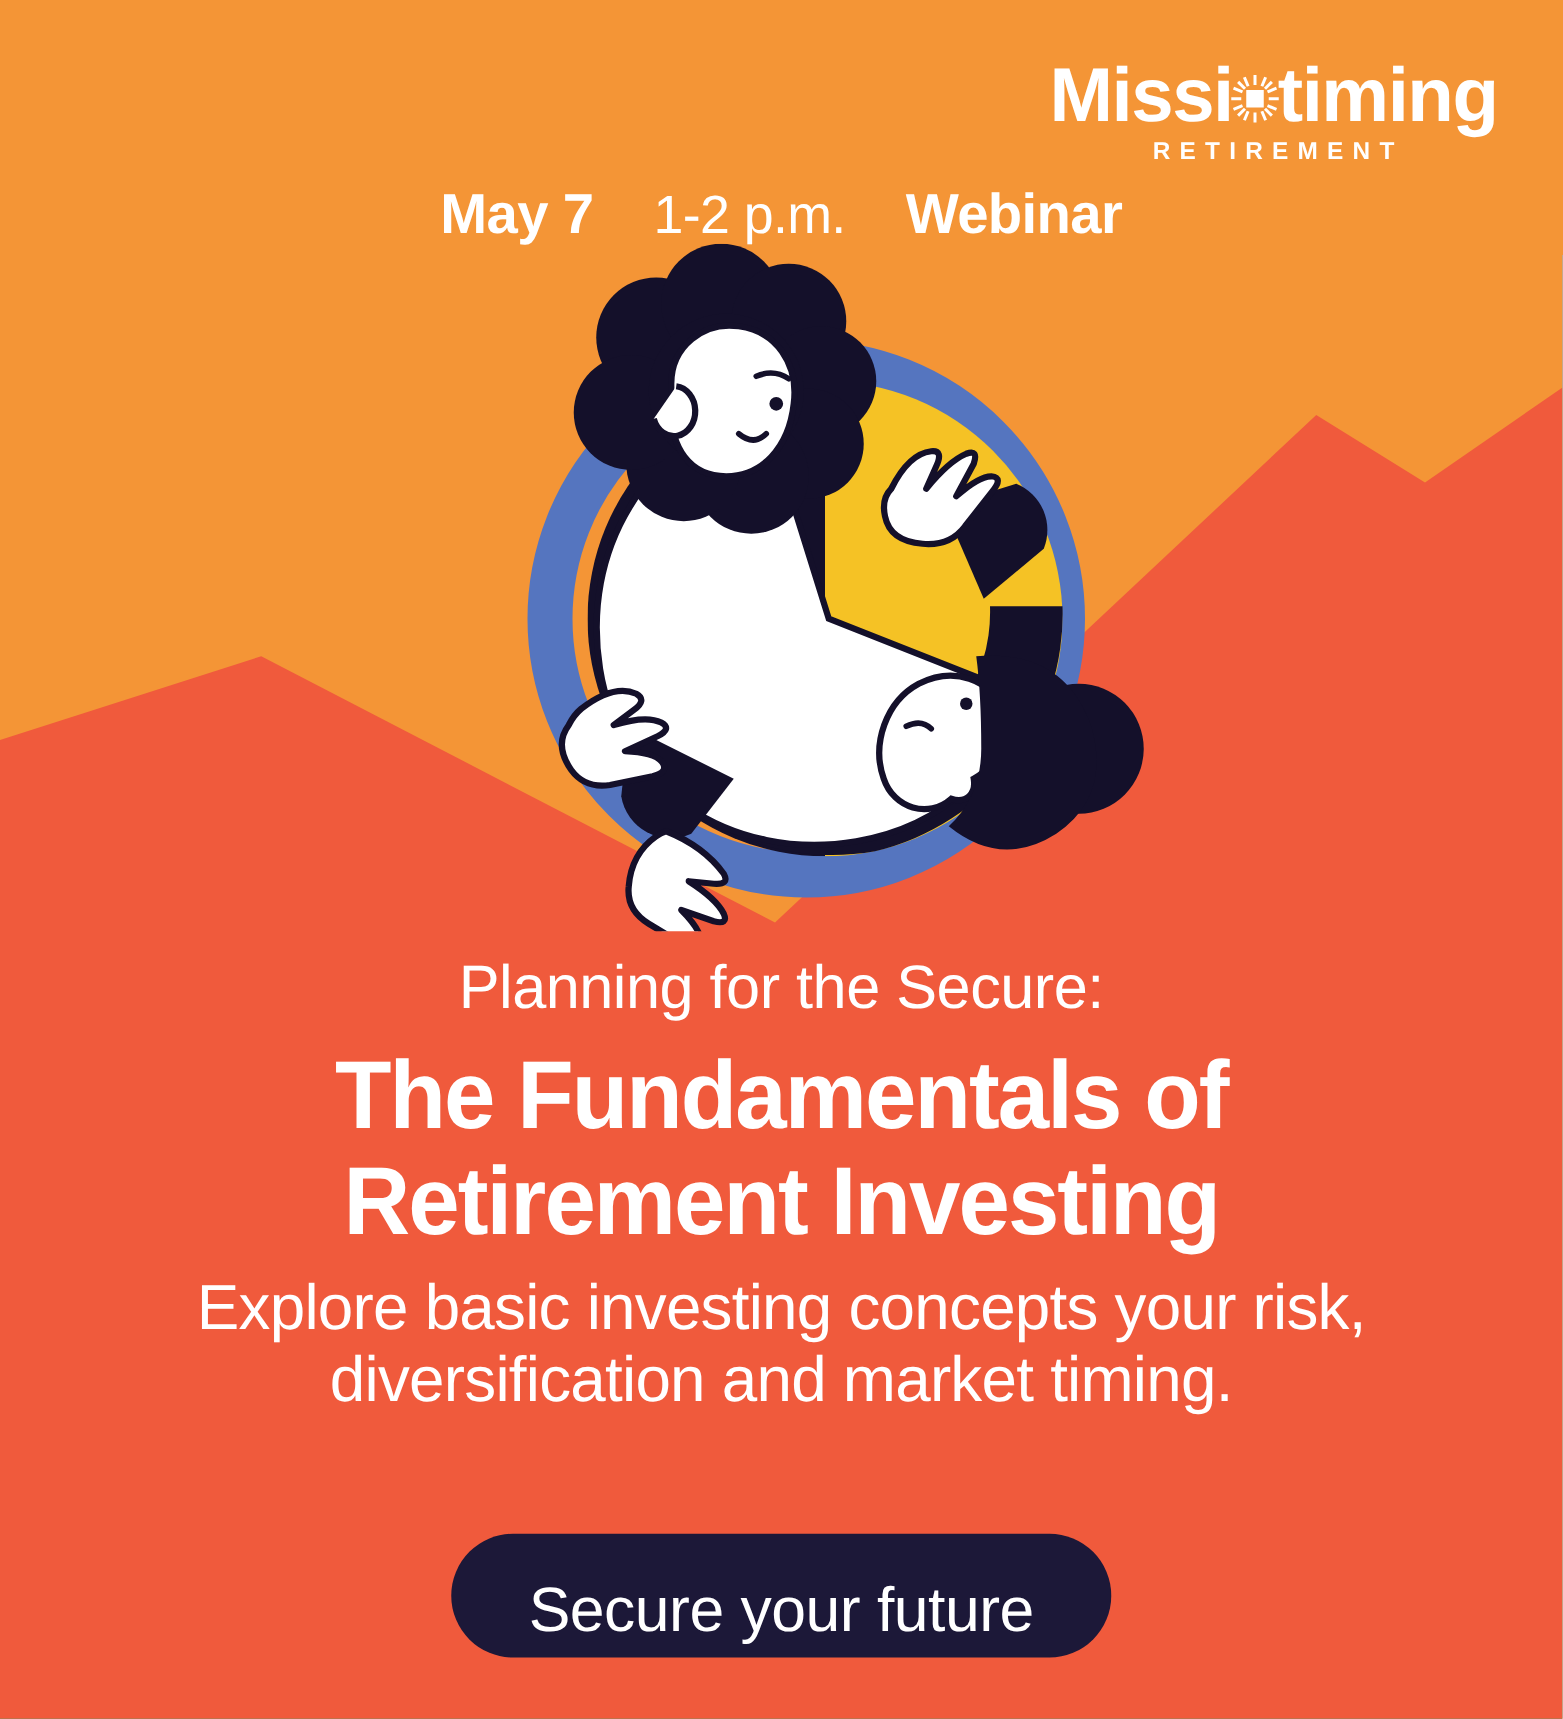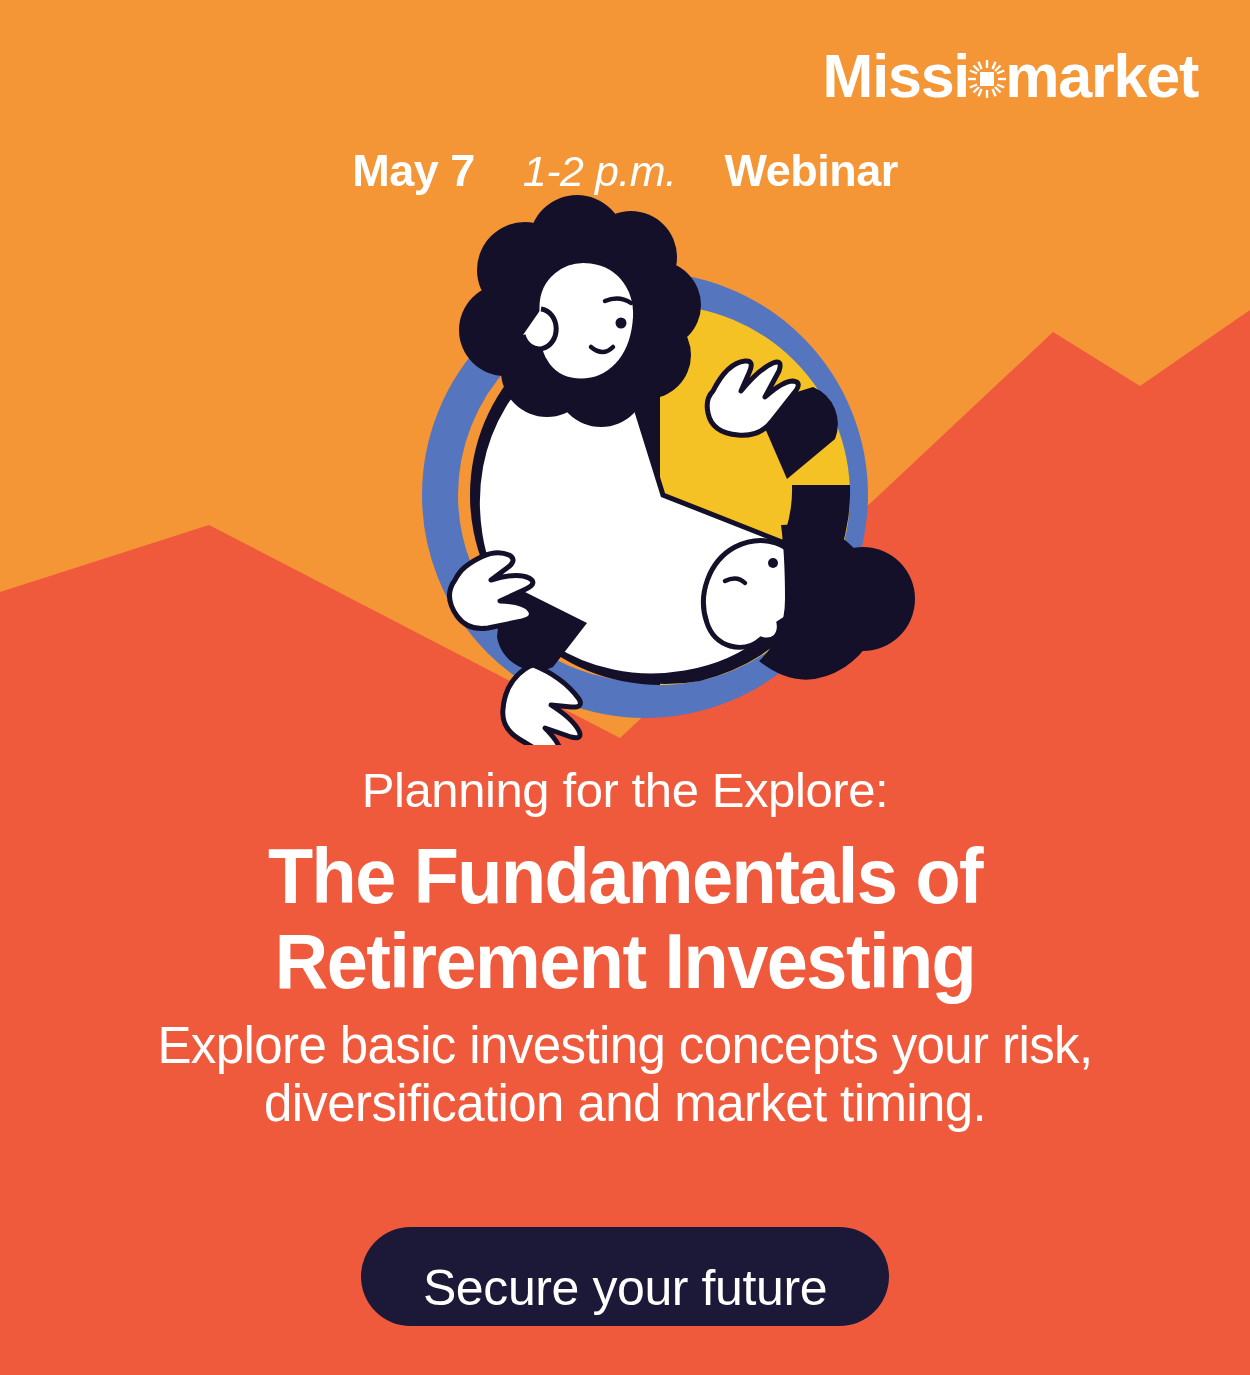--- a/index.html
+++ b/index.html
@@ -82,21 +82,20 @@
   .ev-date {
     font-size: 45px;
     font-weight: 700;
     letter-spacing: -0.5px;
   }
   .ev-time {
     font-size: 43px;
     font-weight: 400;
     letter-spacing: -0.5px;
     margin-left: 48px;
-    font-style: italic;
   }
   .ev-type {
     font-size: 45px;
     font-weight: 700;
     letter-spacing: -0.5px;
     margin-left: 48px;
   }
 
   
   .illustration {
@@ -195,22 +194,23 @@
             <line x1="25.5" y1="30" x2="28.5" y2="37.2"></line>
             <line x1="28.5" y1="2.8" x2="25.5" y2="10"></line>
             <line x1="14.5" y1="30" x2="11.5" y2="37.2"></line>
             <line x1="2.8" y1="11.5" x2="10" y2="14.5"></line>
             <line x1="30" y1="25.5" x2="37.2" y2="28.5"></line>
             <line x1="2.8" y1="28.5" x2="10" y2="25.5"></line>
             <line x1="30" y1="14.5" x2="37.2" y2="11.5"></line>
           </g>
         </svg>
       </span>
-      <span>market</span>
+      <span>timing</span>
     </div>
+    <div class="logo-sub">RETIREMENT</div>
   </div>
 
   <div class="eventline">
     <span class="ev-date">May 7</span>
     <span class="ev-time">1-2 p.m.</span>
     <span class="ev-type">Webinar</span>
   </div>
 
   <div class="illustration">
     <svg viewBox="0 0 530 550" width="530" height="550">
@@ -274,21 +274,21 @@
                C302,400 314,366 340,352 Z" fill="#ffffff" stroke="#14102A" stroke-width="5"></path>
       <circle cx="378" cy="368" r="5" fill="#14102A"></circle>
       <path d="M330,386 q12,-6 20,2" fill="none" stroke="#14102A" stroke-width="4.5" stroke-linecap="round"></path>
 
       <circle cx="468" cy="404" r="52" fill="#14102A"></circle>
       <path d="M386,330 q70,-6 92,56 q16,56 -28,86 q-44,28 -86,-6 q26,-24 26,-62 q0,-44 -4,-74 z" fill="#14102A"></path>
     </svg>
   </div>
 
   <div class="copy">
-    <div class="eyebrow">Planning for the Explore:</div>
+    <div class="eyebrow">Planning for the Secure:</div>
     <div class="headline">
       <div>The Fundamentals of</div>
       <div>Retirement Investing</div>
     </div>
     <div class="subcopy">
       <div>Explore basic investing concepts your risk,</div>
       <div>diversification and market timing.</div>
     </div>
   </div>
 

